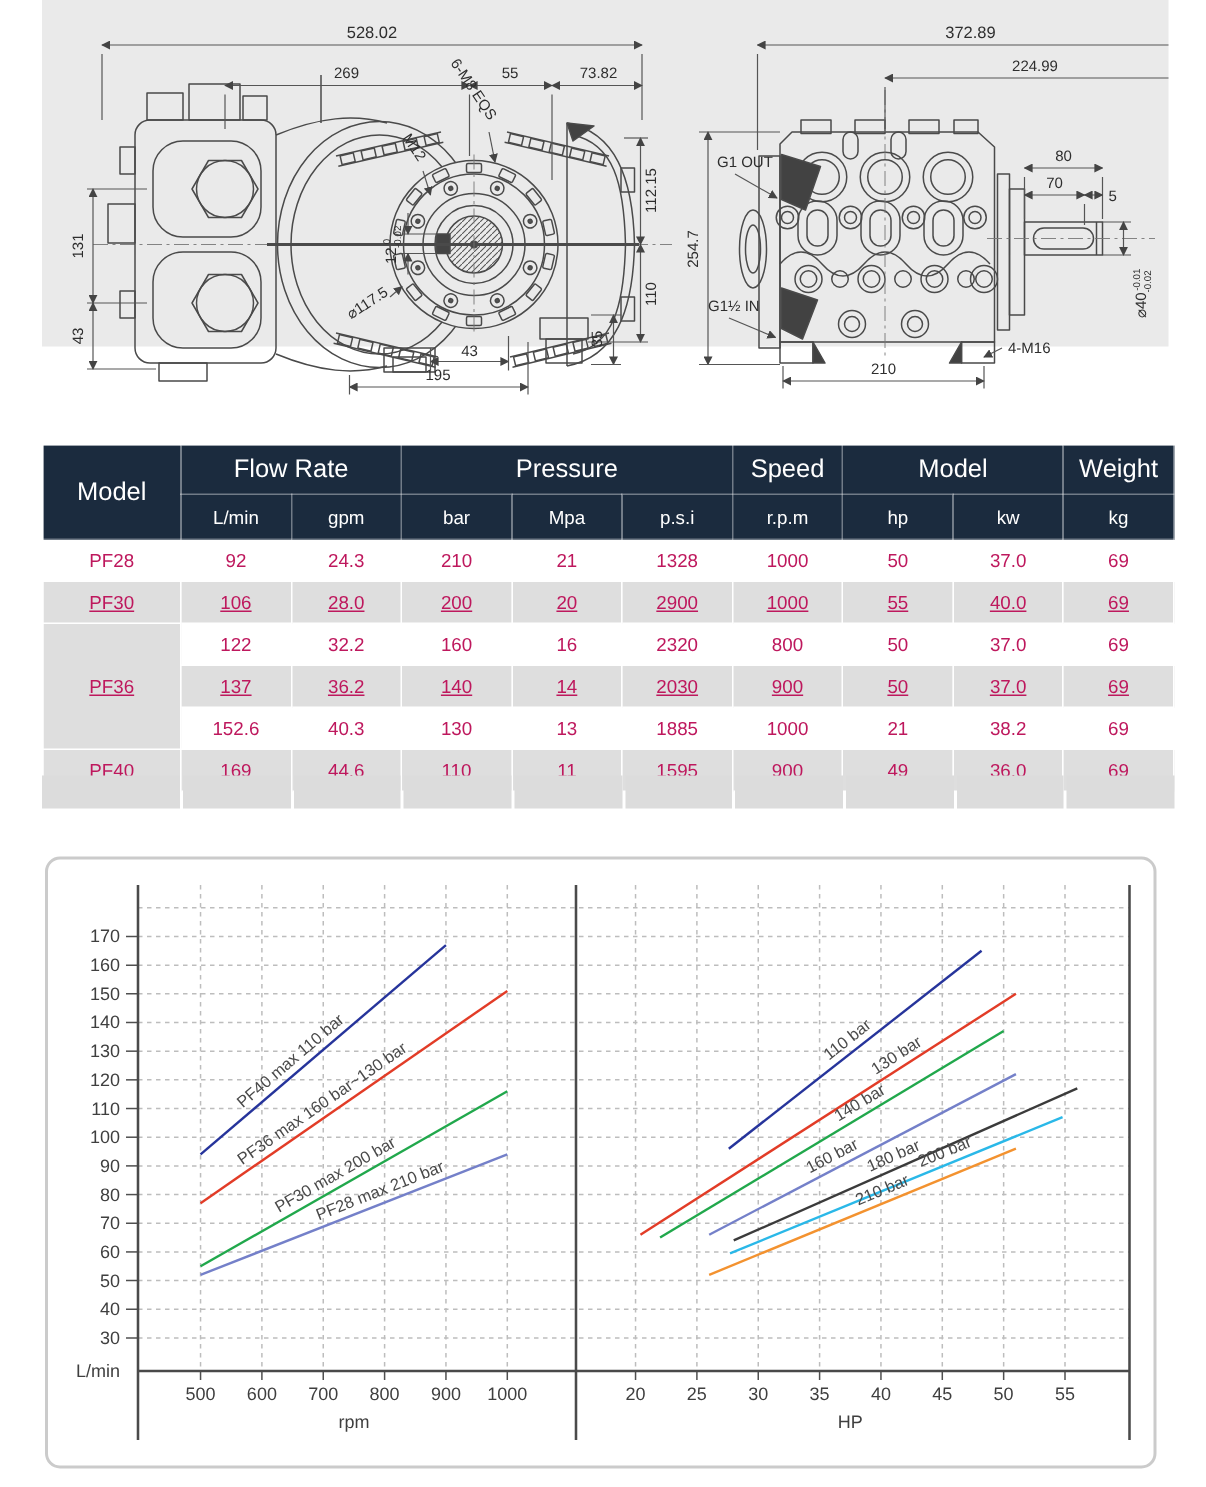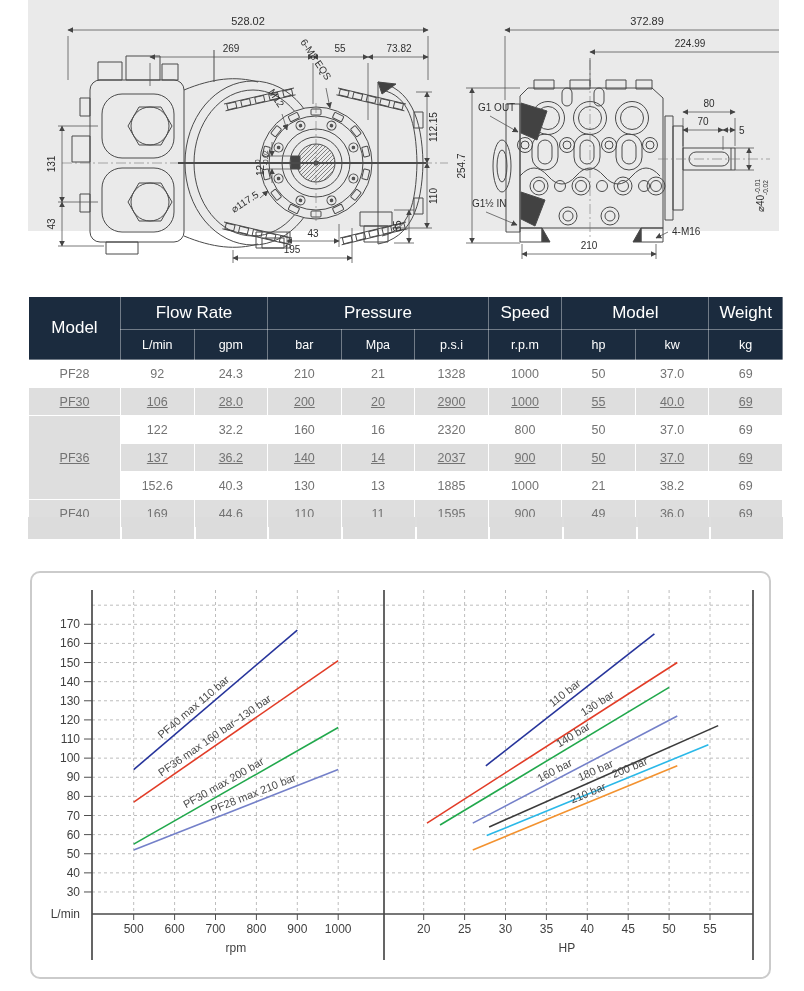--- a/index.html
+++ b/index.html
@@ -8,21 +8,21 @@
   
   .drawings-panel{position:absolute;left:28px;top:0;width:751px;height:231px;background:#eaeaea;}
   .drawings-panel svg{display:block;width:751px;height:285px;}
 
   
   .spec-table{position:absolute;left:28px;top:296px;width:755px;border-collapse:collapse;table-layout:fixed;}
   .spec-table th{background:#1b2b3e;color:#fff;font-weight:normal;font-size:17px;
      border:1px solid rgba(255,255,255,.38);}
   .spec-table thead tr.group-row th{height:30px;}
   .spec-table thead tr.unit-row th{height:27px;font-size:12.5px;}
-  .spec-table td{height:25px;text-align:center;font-size:12.5px;color:#737373;border:1px solid #fff;}
+  .spec-table td{height:25px;text-align:center;font-size:12.5px;color:#be185d;border:1px solid #fff;}
   .spec-table td.w{background:#ffffff;}
   .spec-table td.g{background:#dedede;text-decoration:underline;}
 
   .empty-row{position:absolute;left:28px;top:517px;width:755px;height:22px;display:grid;
      grid-template-columns:92px repeat(9,1fr);gap:2px;}
   .empty-row .ecell{background:#dcdcdc;}
 
   
   .chart-panel{position:absolute;left:30px;top:571px;width:741px;height:408px;background:#fff;
      border:2px solid #cbcbcb;border-radius:10px;box-sizing:border-box;}
@@ -462,21 +462,21 @@
           <td class="w">800</td>
           <td class="w">50</td>
           <td class="w">37.0</td>
           <td class="w">69</td>
         </tr>
         <tr>
           <td class="g">137</td>
           <td class="g">36.2</td>
           <td class="g">140</td>
           <td class="g">14</td>
-          <td class="g">2037</td>
+          <td class="g">2030</td>
           <td class="g">900</td>
           <td class="g">50</td>
           <td class="g">37.0</td>
           <td class="g">69</td>
         </tr>
         <tr>
           <td class="w">152.6</td>
           <td class="w">40.3</td>
           <td class="w">130</td>
           <td class="w">13</td>

